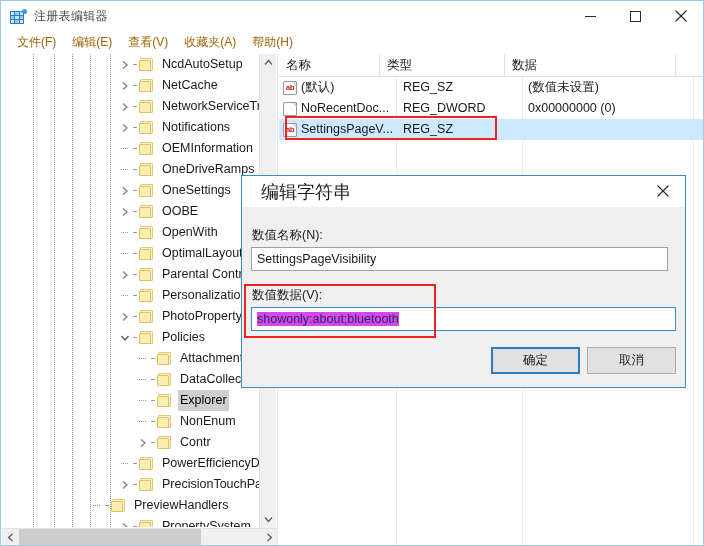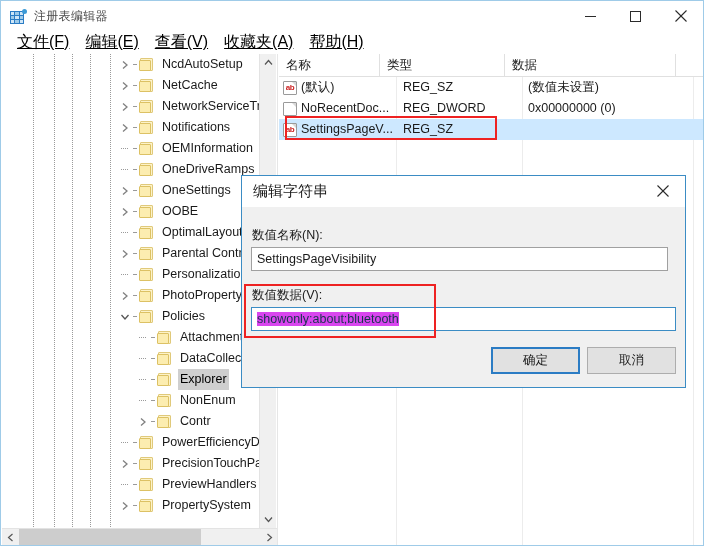--- a/index.html
+++ b/index.html
@@ -62,24 +62,23 @@
 
   
   .menubar {
     position: absolute; left: 0; top: 31px;
     width: 702px; height: 22px;
     background: #ffffff;
     display: flex; align-items: center;
     padding-left: 8px;
   }
   .menu-item {
-    font-size: 16px; color: #000000;
+    font-size: 12px; color: #a16207;
     padding: 2px 8px 3px 8px;
     white-space: nowrap;
-    text-decoration: underline;
   }
 
   
   .content {
     position: absolute; left: 1px; top: 53px;
     width: 701px; height: 491px;
     background: #ffffff;
   }
 
   
@@ -268,22 +267,22 @@
     border: 1px solid #3b8cc4;
     box-shadow: 0 0 0 0 rgba(0,0,0,0);
   }
   .dlg-title {
     position: absolute; left: 0; top: 0;
     width: 443px; height: 31px;
     background: #ffffff;
     display: flex; align-items: center;
   }
   .dlg-title .t {
-    font-size: 15px; color: #1a1a1a;
-    margin-left: 11px;
+    font-size: 18px; color: #1a1a1a;
+    margin-left: 19px;
   }
   .dlg-close {
     position: absolute; right: 0; top: 0;
     width: 45px; height: 30px;
     display: flex; align-items: center; justify-content: center;
     color: #2b2b2b;
   }
   .dlg-body {
     position: absolute; left: 0; top: 31px;
     width: 443px; height: 180px;
@@ -508,20 +507,35 @@
                   <line x1="1" y1="1.5" x2="9" y2="1.5" stroke="#9a9a9a" stroke-width="1" stroke-dasharray="1 1"></line>
                 </svg>
               </div>
               <div class="dash">
                 <b></b>
               </div>
               <div class="folder">
                 <div class="bk"></div>
                 <div class="fr"></div>
               </div>
+              <div class="tlabel">OpenWith</div>
+            </div>
+            <div class="tnode" style="padding-left: 115px;">
+              <div class="twist">
+                <svg width="10" height="3" viewBox="0 0 10 3">
+                  <line x1="1" y1="1.5" x2="9" y2="1.5" stroke="#9a9a9a" stroke-width="1" stroke-dasharray="1 1"></line>
+                </svg>
+              </div>
+              <div class="dash">
+                <b></b>
+              </div>
+              <div class="folder">
+                <div class="bk"></div>
+                <div class="fr"></div>
+              </div>
               <div class="tlabel">OptimalLayout</div>
             </div>
             <div class="tnode" style="padding-left: 115px;">
               <div class="twist">
                 <svg width="8" height="10" viewBox="0 0 8 10">
                   <polyline points="2,1.5 6,5 2,8.5" fill="none" stroke="#808080" stroke-width="1.3"></polyline>
                 </svg>
               </div>
               <div class="dash">
                 <b></b>
@@ -675,21 +689,21 @@
               </div>
               <div class="dash">
                 <b></b>
               </div>
               <div class="folder">
                 <div class="bk"></div>
                 <div class="fr"></div>
               </div>
               <div class="tlabel">PrecisionTouchPa</div>
             </div>
-            <div class="tnode" style="padding-left: 115px;">
+            <div class="tnode" style="padding-left: 87px;">
               <div class="twist">
                 <svg width="10" height="3" viewBox="0 0 10 3">
                   <line x1="1" y1="1.5" x2="9" y2="1.5" stroke="#9a9a9a" stroke-width="1" stroke-dasharray="1 1"></line>
                 </svg>
               </div>
               <div class="dash">
                 <b></b>
               </div>
               <div class="folder">
                 <div class="bk"></div>

